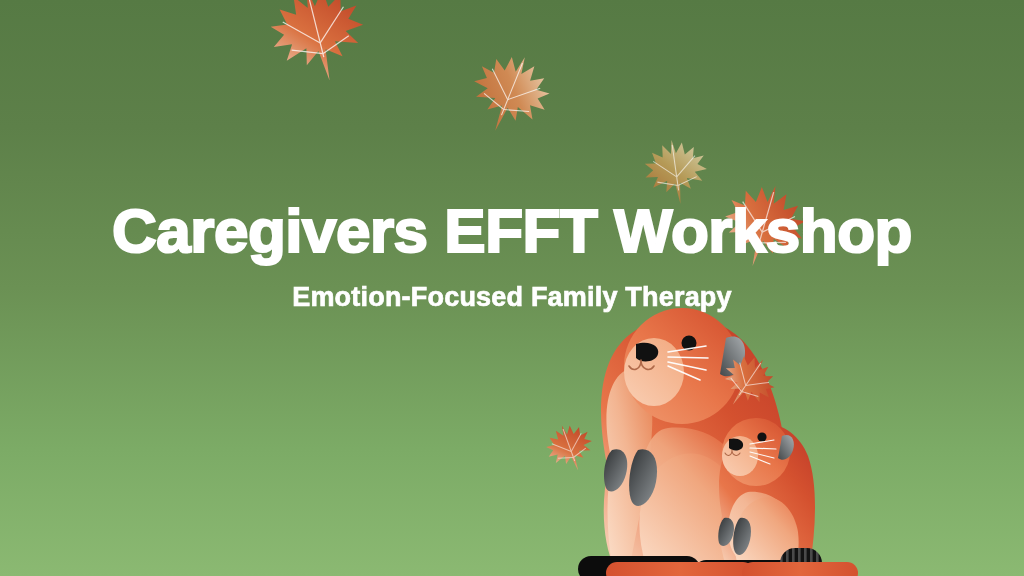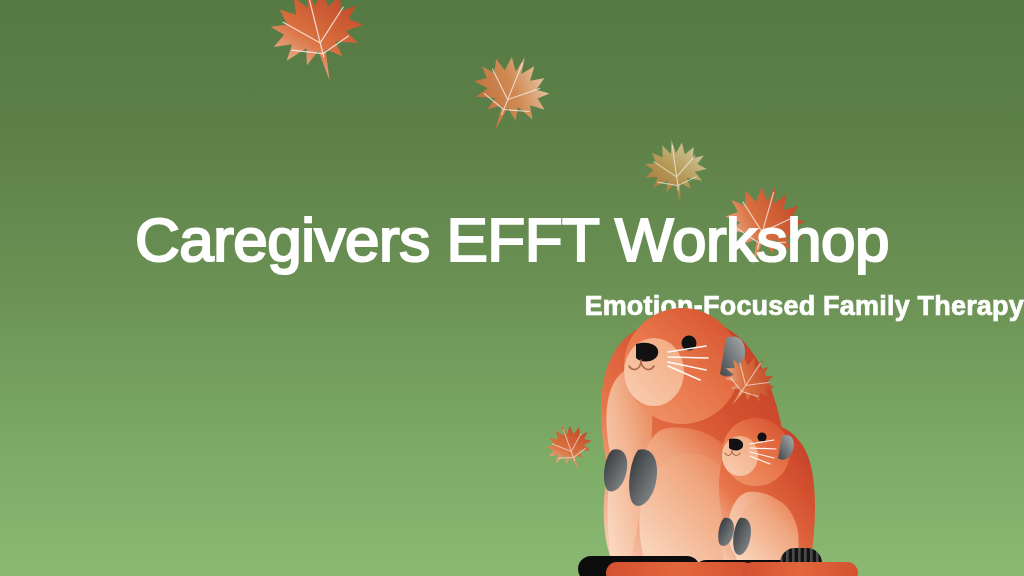--- a/index.html
+++ b/index.html
@@ -20,41 +20,40 @@
   .text-block {
     position: absolute;
     left: 0;
     top: 196px;
     width: 1024px;
     text-align: center;
     z-index: 40;
     pointer-events: none;
   }
   .title {
-    margin: 13px;
+    margin: 4px;
     font-family: "Liberation Sans", sans-serif;
     font-size: 62px;
     line-height: 1.0;
-    font-weight: 400;
+    font-weight: 700;
     color: #ffffff;
     letter-spacing: -0.5px;
     -webkit-text-stroke: 2.2px #ffffff;
     paint-order: stroke fill;
   }
   .subtitle {
     margin: 22px 0 0 0;
     font-family: "Liberation Sans", sans-serif;
     font-size: 27px;
     line-height: 1.0;
     font-weight: 700;
     color: #ffffff;
     letter-spacing: 0.2px;
     -webkit-text-stroke: 0.7px #ffffff;
     paint-order: stroke fill;
-    text-align: right;
   }
 
   
   .layer {
     position: absolute;
     left: 0;
     top: 0;
     width: 1024px;
     height: 576px;
   }

